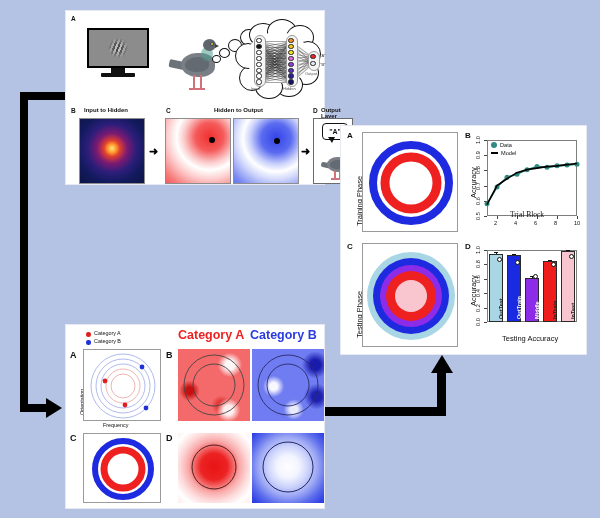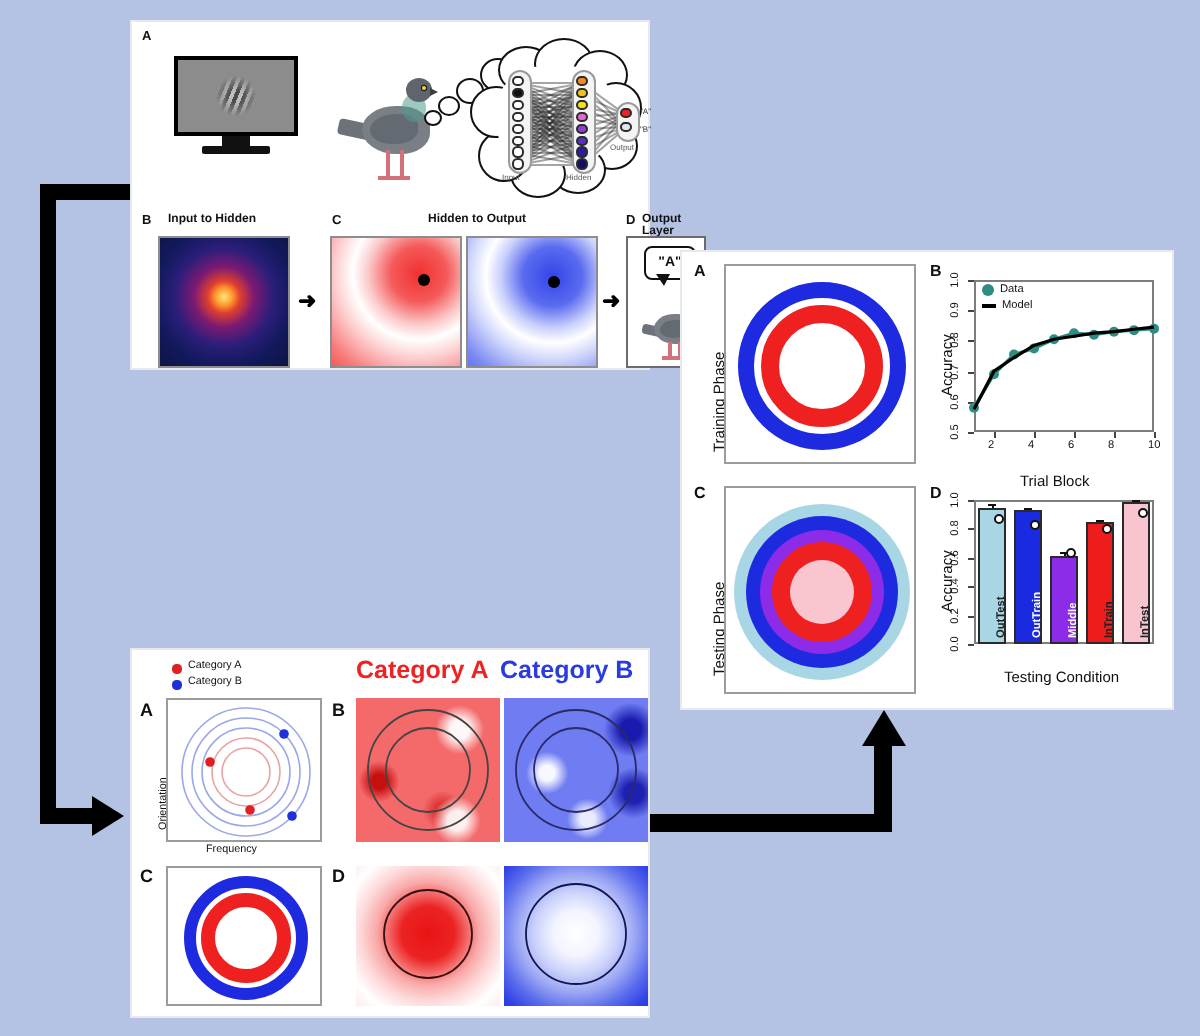--- a/index.html
+++ b/index.html
@@ -341,21 +341,21 @@
         <div class="ticklab" style="left: 33px; top: 90px;">2</div>
         <div class="tick" style="left: 56px; top: 86px; width: 0.8px; height: 3px;"></div>
         <div class="ticklab" style="left: 53px; top: 90px;">4</div>
         <div class="tick" style="left: 76px; top: 86px; width: 0.8px; height: 3px;"></div>
         <div class="ticklab" style="left: 73px; top: 90px;">6</div>
         <div class="tick" style="left: 96px; top: 86px; width: 0.8px; height: 3px;"></div>
         <div class="ticklab" style="left: 93px; top: 90px;">8</div>
         <div class="tick" style="left: 116px; top: 86px; width: 0.8px; height: 3px;"></div>
         <div class="ticklab" style="left: 113px; top: 90px;">10</div>
         <div class="axtitle" style="left: 8px; top: 68px; transform: rotate(-90deg); transform-origin: left top;">Accuracy</div>
-        <div class="axtitle" style="left: 49px; top: 106px;">Trial Block</div>
+        <div class="axtitle" style="left: 49px; top: 80px; font-family: Liberation Serif, serif;">Trial Block</div>
         <svg width="122" height="112" style="position: absolute; left: 0px; top: 0px;">
           <polyline points="26,73.84 36,57.120000000000005 46,47.24 56,44.199999999999996 66,39.63999999999999 76,36.60000000000001 86,37.36000000000001 96,35.84 106,35.080000000000005 116,34.32000000000001" fill="none" stroke="#2e8c82" stroke-width="1.6"></polyline>
           <circle cx="26" cy="73.84" r="2.5" fill="#2e8c82"></circle>
           <circle cx="36" cy="57.120000000000005" r="2.5" fill="#2e8c82"></circle>
           <circle cx="46" cy="47.24" r="2.5" fill="#2e8c82"></circle>
           <circle cx="56" cy="44.199999999999996" r="2.5" fill="#2e8c82"></circle>
           <circle cx="66" cy="39.63999999999999" r="2.5" fill="#2e8c82"></circle>
           <circle cx="76" cy="36.60000000000001" r="2.5" fill="#2e8c82"></circle>
           <circle cx="86" cy="37.36000000000001" r="2.5" fill="#2e8c82"></circle>
           <circle cx="96" cy="35.84" r="2.5" fill="#2e8c82"></circle>
@@ -421,21 +421,21 @@
         <div class="errbar" style="left: 89px; top: 19.936px; height: 1.224px;"></div>
         <div class="errcap" style="left: 87px; top: 19.936px; width: 4px;"></div>
         <div class="opencirc" style="left: 90px; top: 21.9px;"></div>
         <div class="barlab" style="left: 91px; top: 79px; color: rgb(34, 34, 34);">InTrain</div>
         <div class="bar" style="left: 99.98px; top: 11.08px; width: 14.04px; height: 70.92px; background: rgb(247, 196, 207);"></div>
         <div class="errbar" style="left: 107px; top: 10.216px; height: 0.864px;"></div>
         <div class="errcap" style="left: 105px; top: 10.216px; width: 4px;"></div>
         <div class="opencirc" style="left: 108px; top: 13.62px;"></div>
         <div class="barlab" style="left: 109px; top: 79px; color: rgb(34, 34, 34);">InTest</div>
         <div class="axtitle" style="left: 8px; top: 66px; transform: rotate(-90deg); transform-origin: left top;">Accuracy</div>
-        <div class="axtitle" style="left: 41px; top: 94px;">Testing Condition</div>
+        <div class="axtitle" style="left: 41px; top: 94px;">Testing Accuracy</div>
       </div>
   </div>
 
   <div class="panelbox" id="box-bottom">
 
     <div class="catTitle" style="left:112px;top:3px;color:#ee2222;">Category A</div>
     <div class="catTitle" style="left:184px;top:3px;color:#2a3be0;">Category B</div>
 
     <div class="legdot" style="left:20px;top:7px;background:#e02020;"></div>
     <div class="leglab" style="left:28px;top:5px;">Category A</div>

